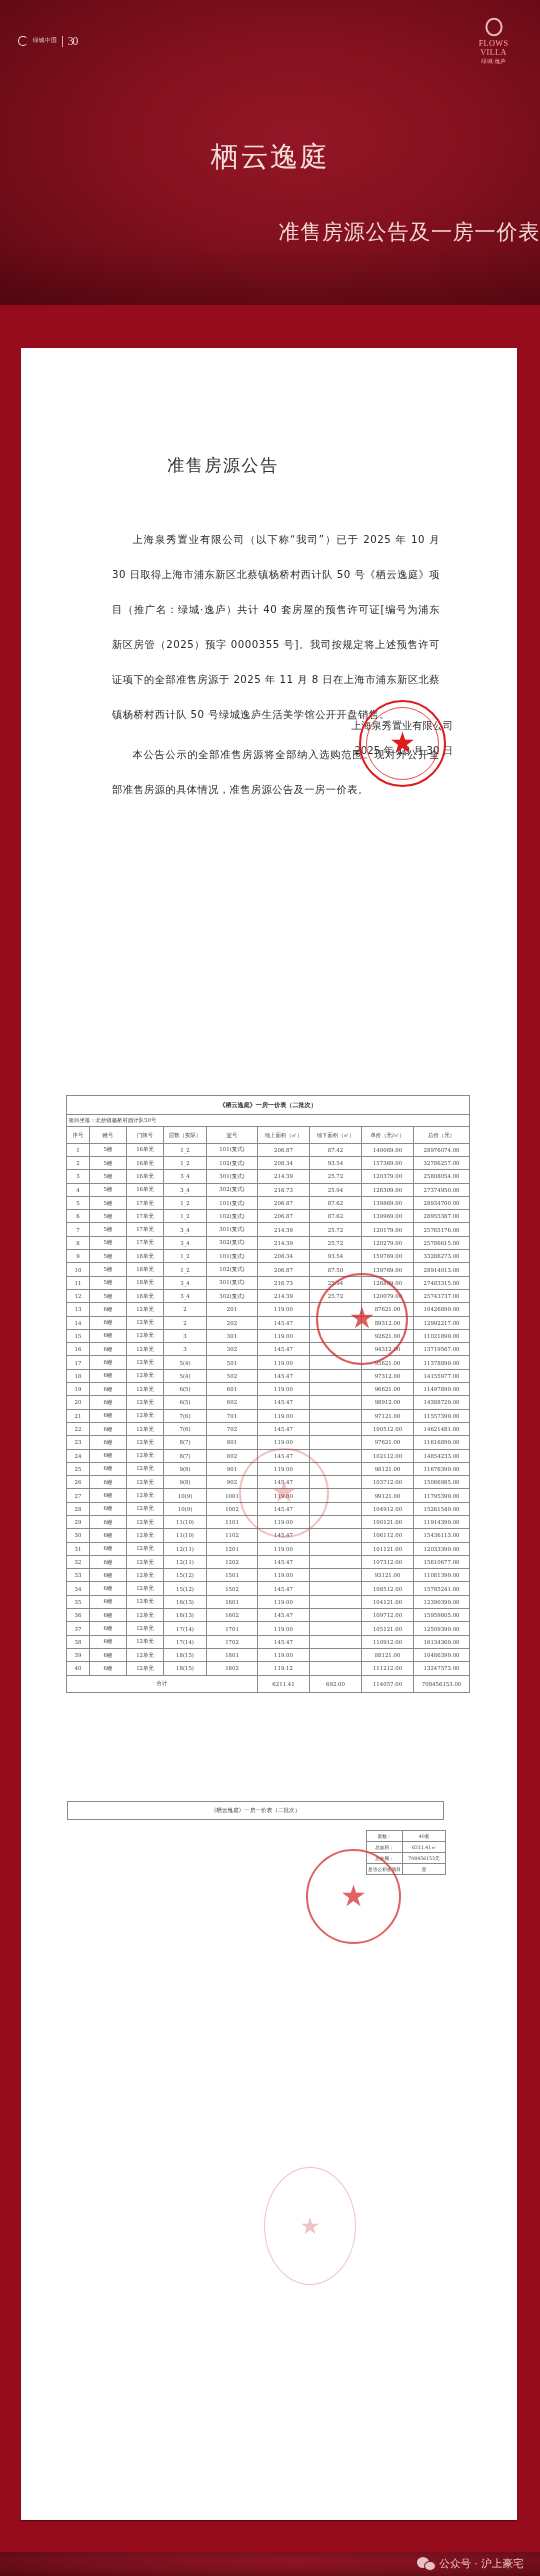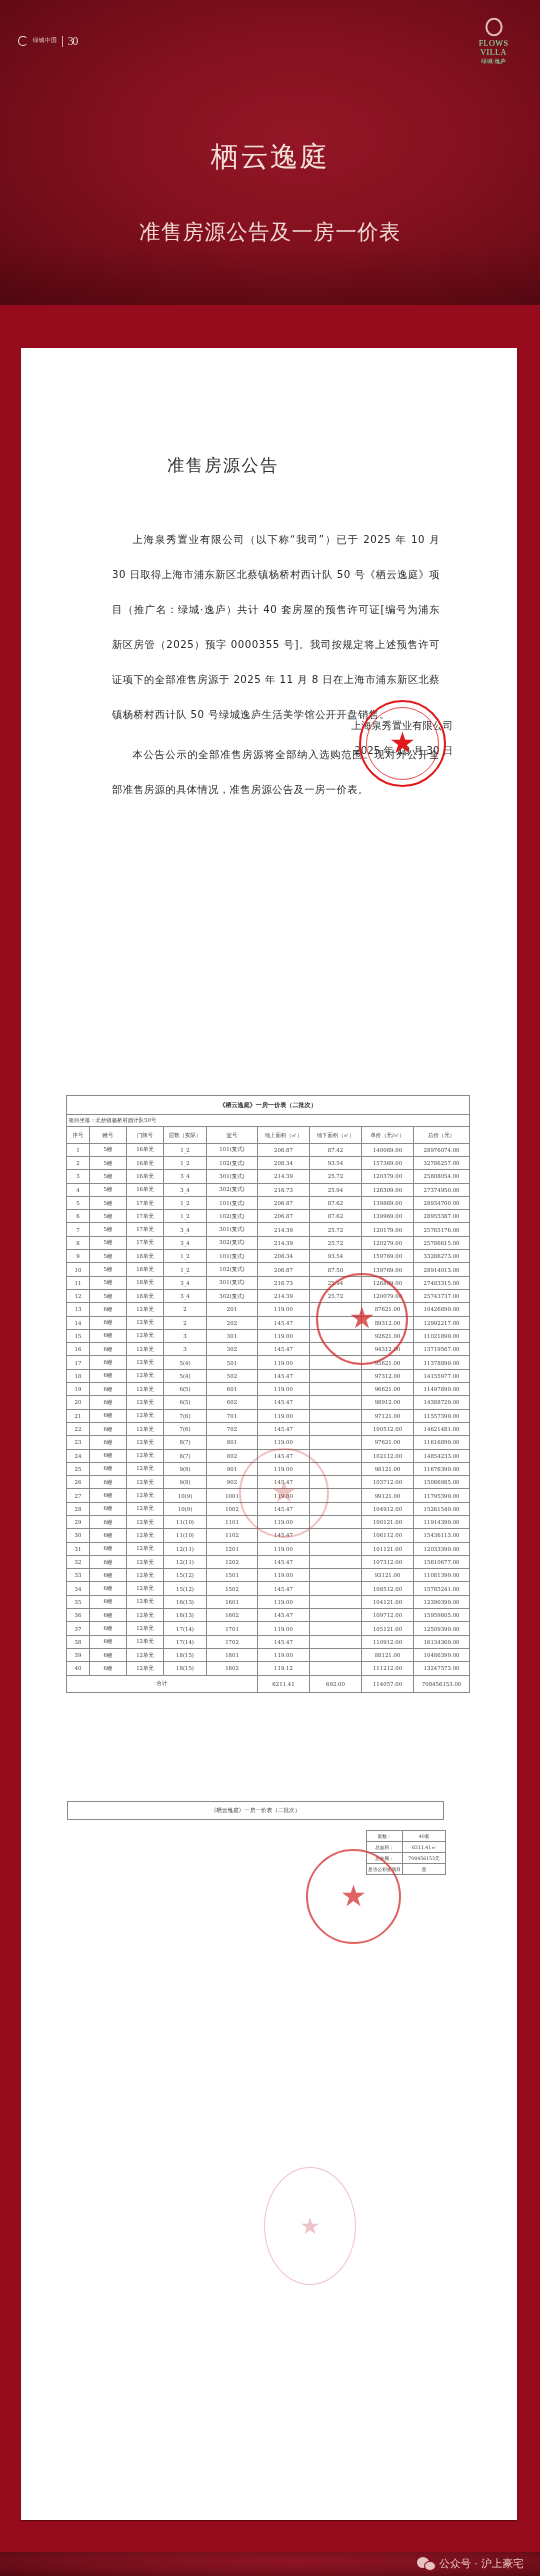--- a/index.html
+++ b/index.html
@@ -23,35 +23,35 @@
     display: flex; align-items: center; gap: 4.9px; color: #e8d2d2;
   }
   .logo-left .moon {
     width: 9.8px; height: 9.8px; border-radius: 50%;
     border: 1.6px solid #f2e4e4; border-right-color: transparent;
   }
   .logo-left .brand { font-size: 5.7px; letter-spacing: 0.4px; font-family: "DejaVu Sans", sans-serif; }
   .logo-left .sep { width: 0.8px; height: 11.5px; background: #e8d2d2; opacity: .8; }
   .logo-left .thirty { font-size: 11.5px; font-family: "Liberation Serif", serif; letter-spacing: -0.8px; }
   .logo-right {
-    position: absolute; right: 18px; top: 18px; width: 57px; text-align: center; color: #86efac;
+    position: absolute; right: 18px; top: 18px; width: 57px; text-align: center; color: #fca5a5;
   }
   .logo-right .emblem {
     width: 18px; height: 18px; margin: 0 auto 3.3px; border: 2.5px solid #e2b8b8;
     border-radius: 45% 55% 45% 55%; transform: rotate(45deg);
   }
   .logo-right .en { font-size: 8.2px; letter-spacing: 0.4px; font-family: "Liberation Serif", serif; }
   .logo-right .cn { font-size: 5.7px; margin-top: 0.8px; font-family: "DejaVu Sans", sans-serif; }
   .hero-title {
     position: absolute; left: 0; width: 540px; top: 138px; text-align: center;
     font-size: 28px; color: #f3e0dc; letter-spacing: 1.6px; font-weight: normal;
     font-family: "DejaVu Sans", sans-serif;
   }
   .hero-sub {
-    position: absolute; left: 0; width: 540px; top: 218px; text-align: center;
+    position: absolute; left: 0; width: 540px; top: 218px; text-align: right;
     font-size: 21px; color: #f1d8d4; letter-spacing: 0.8px;
     font-family: "DejaVu Sans", sans-serif;
   }
   .frame-top {
     position: absolute; left: 0; top: 305px; width: 540px; height: 43px; background: #960c1c;
   }
   .panel {
     position: absolute; left: 21px; top: 348px; width: 496px; height: 2172px;
     background: #ffffff; box-shadow: 0 1.6px 1.6px rgba(40,0,0,0.45);
   }

